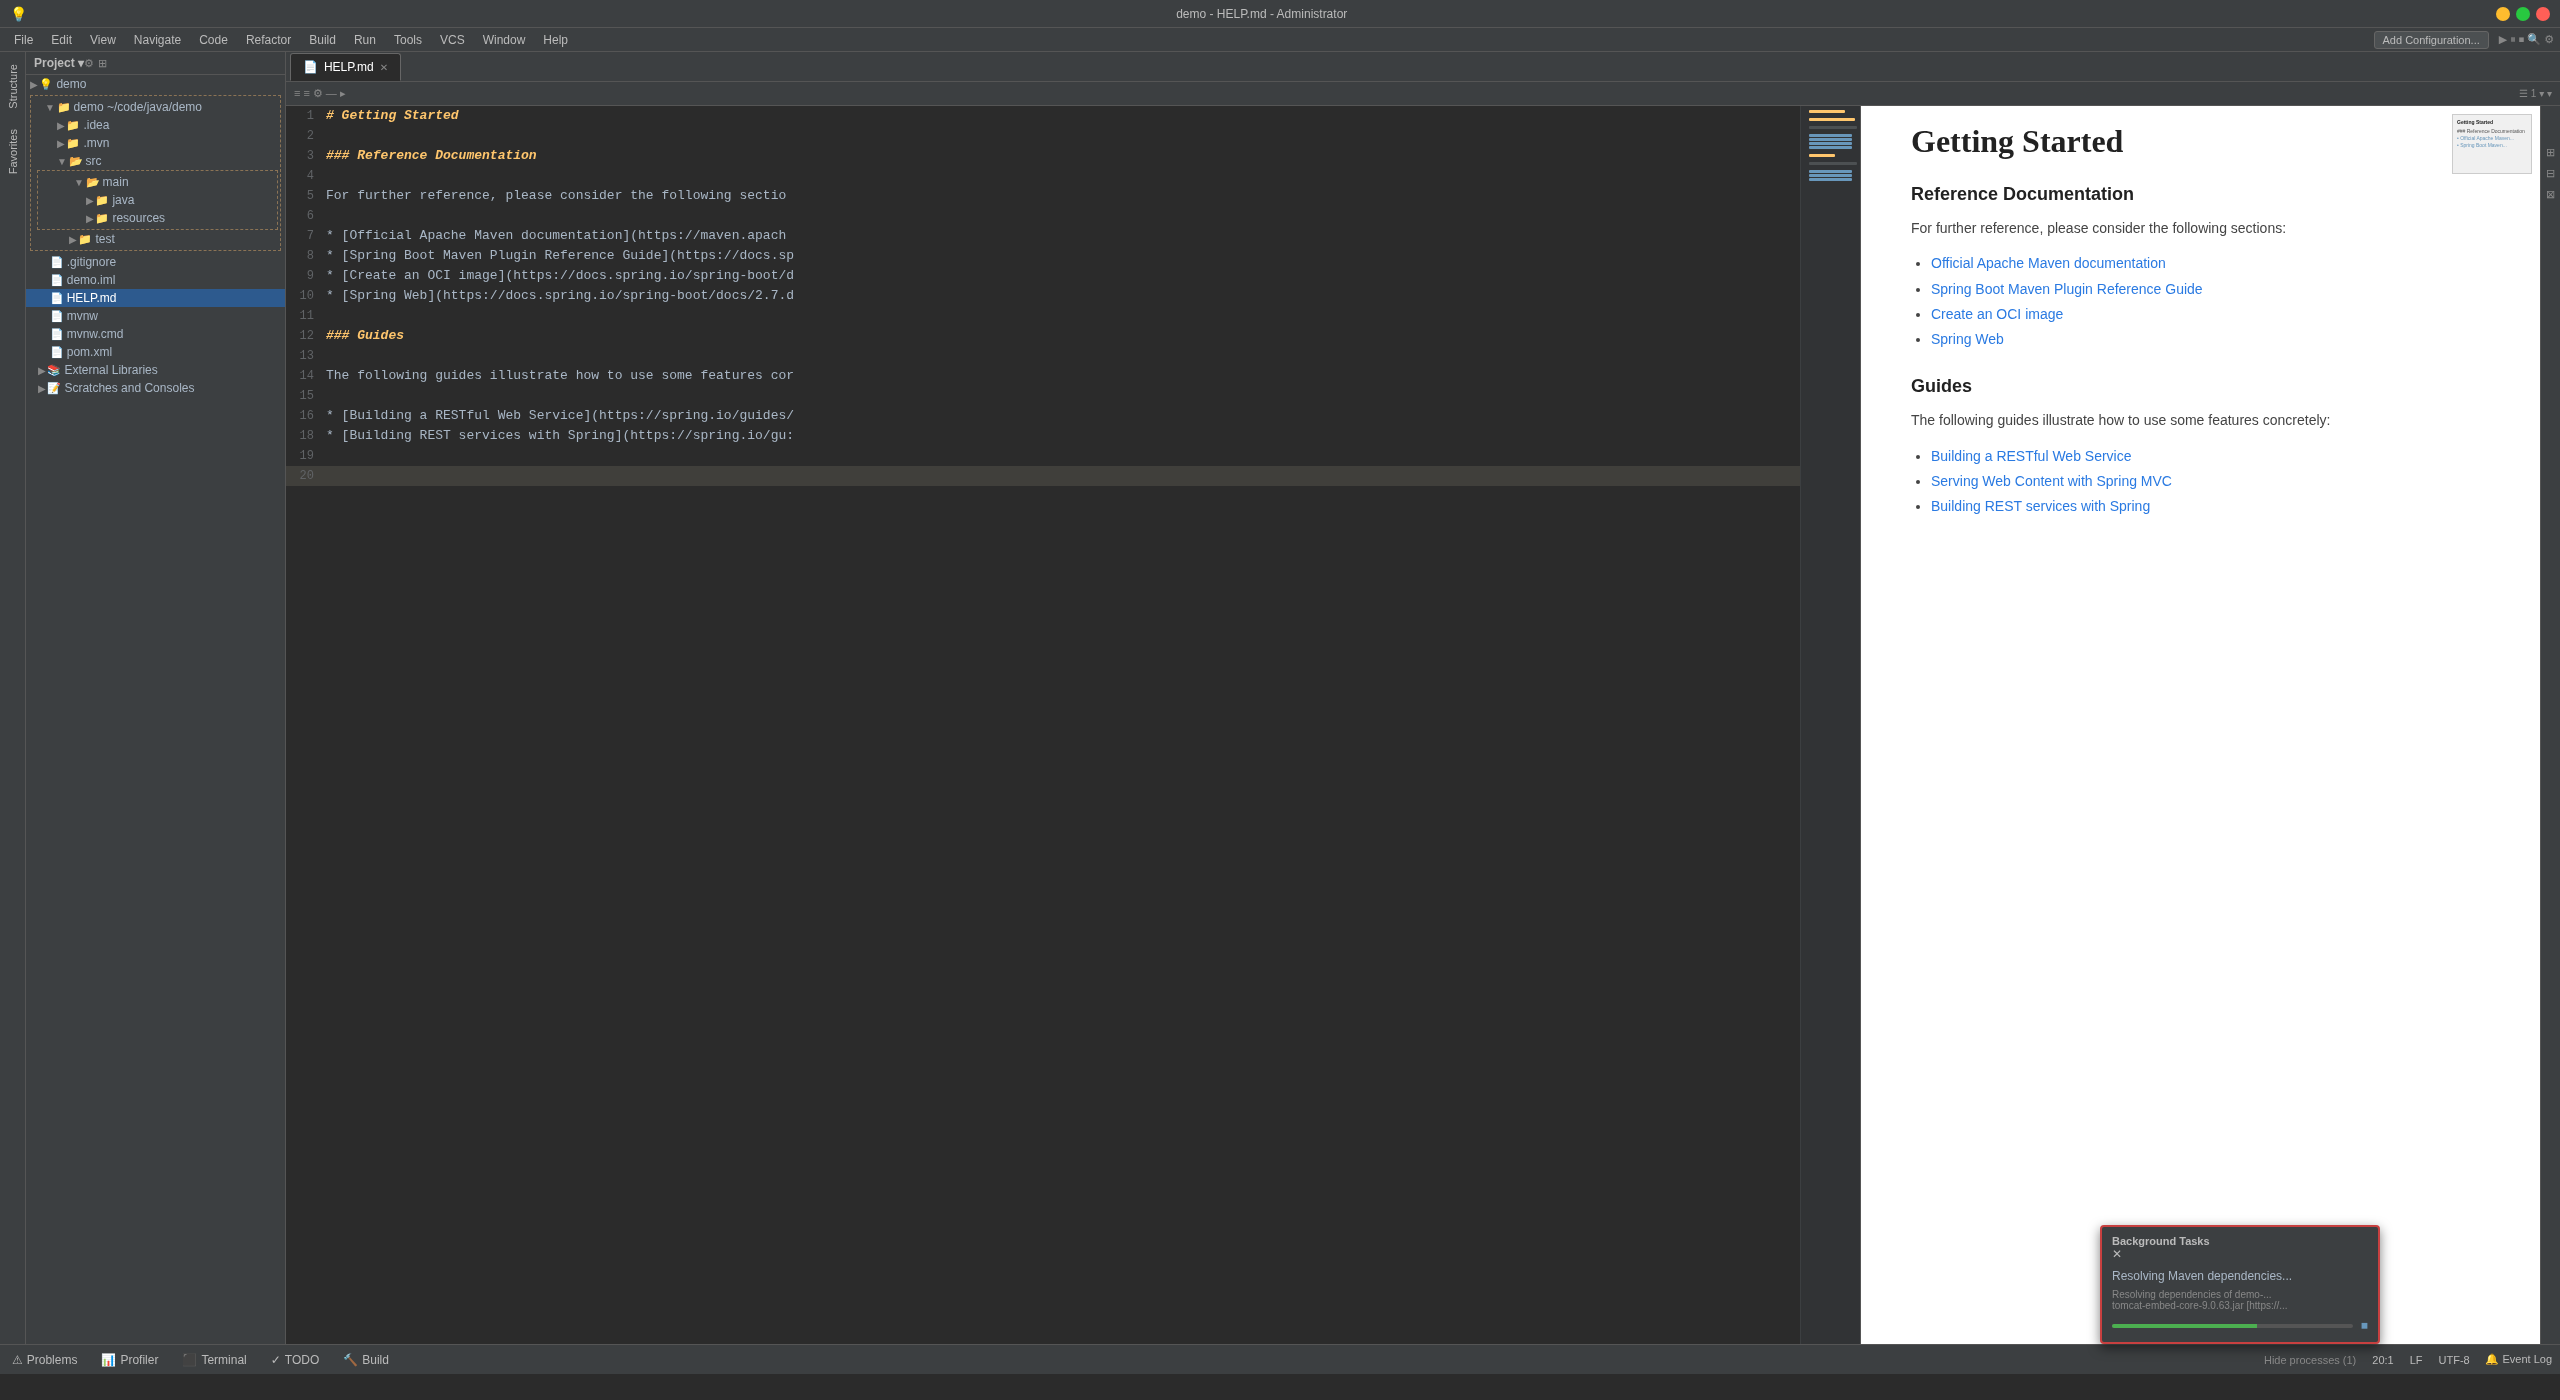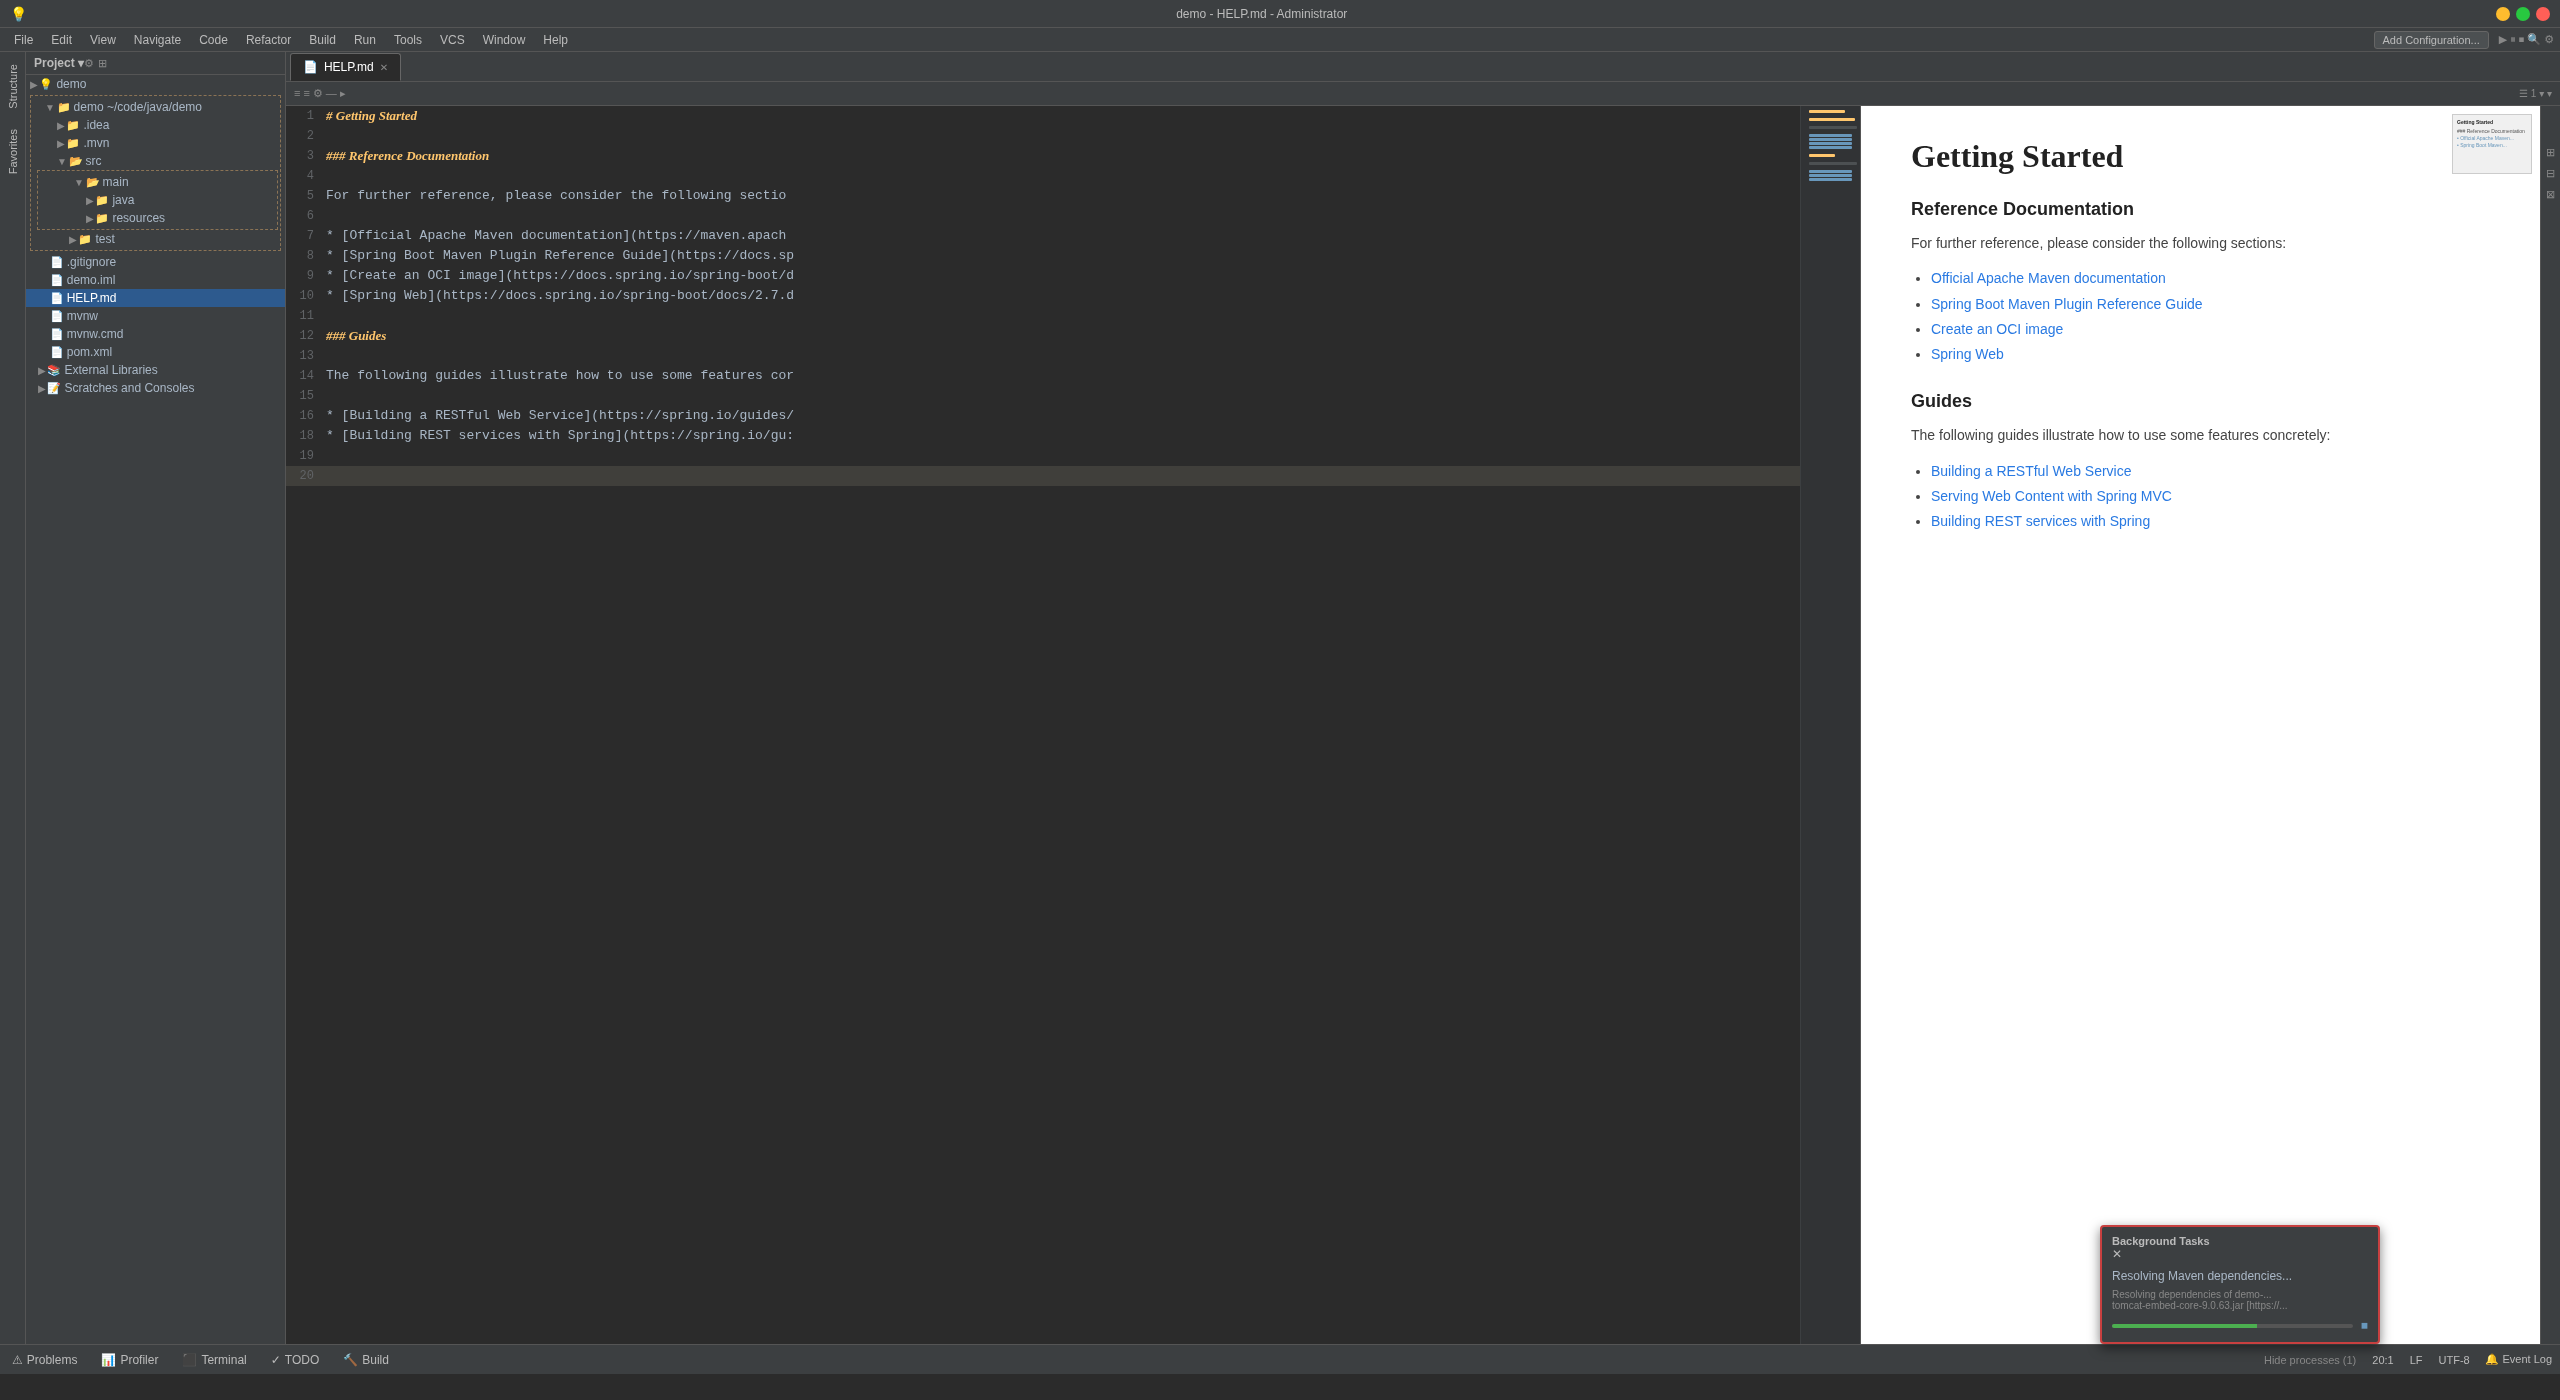--- a/index.html
+++ b/index.html
@@ -174,29 +174,29 @@
       font-size: 12px;
       flex-shrink: 0;
       user-select: none;
     }
     .line-content {
       flex: 1;
       padding-left: 4px;
       color: #a9b7c6;
       white-space: pre;
     }
-    .line-content.heading { color: #ffc66d; font-weight: bold; font-style: italic; font-family: Liberation Serif, serif; }
+    .line-content.heading { color: #ffc66d; font-weight: bold; font-style: italic; }
 
     
     #preview-panel {
       width: 680px;
       background: #fff;
       color: #333;
       overflow-y: auto;
-      padding: 32px 50px;
+      padding: 17px 50px;
       border-left: 1px solid #555;
       flex-shrink: 0;
     }
     #preview-panel h1 {
       font-size: 32px;
       font-weight: bold;
       color: #222;
       margin-bottom: 20px;
       font-family: Georgia, serif;
     }

